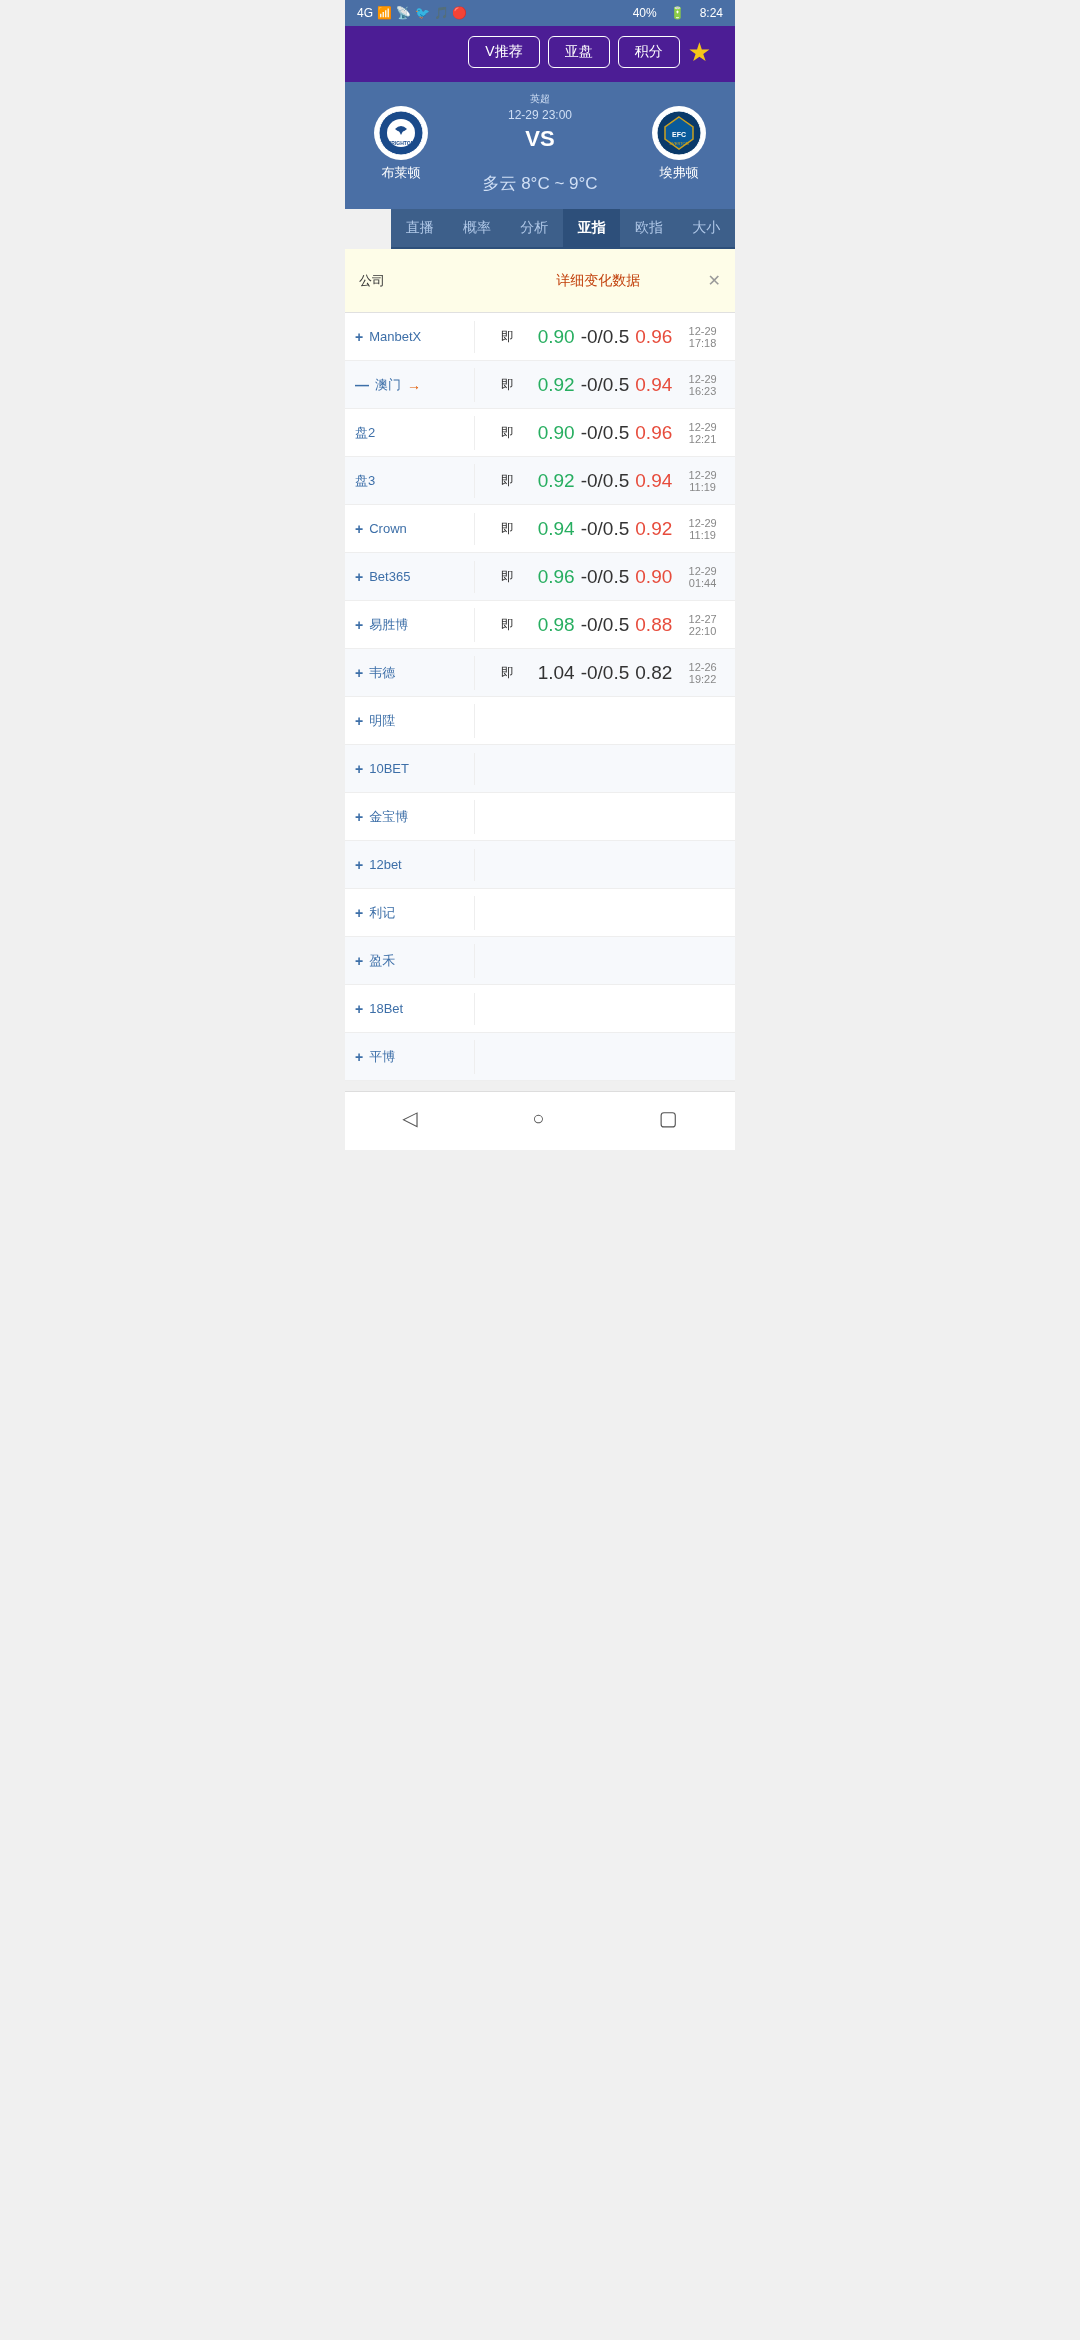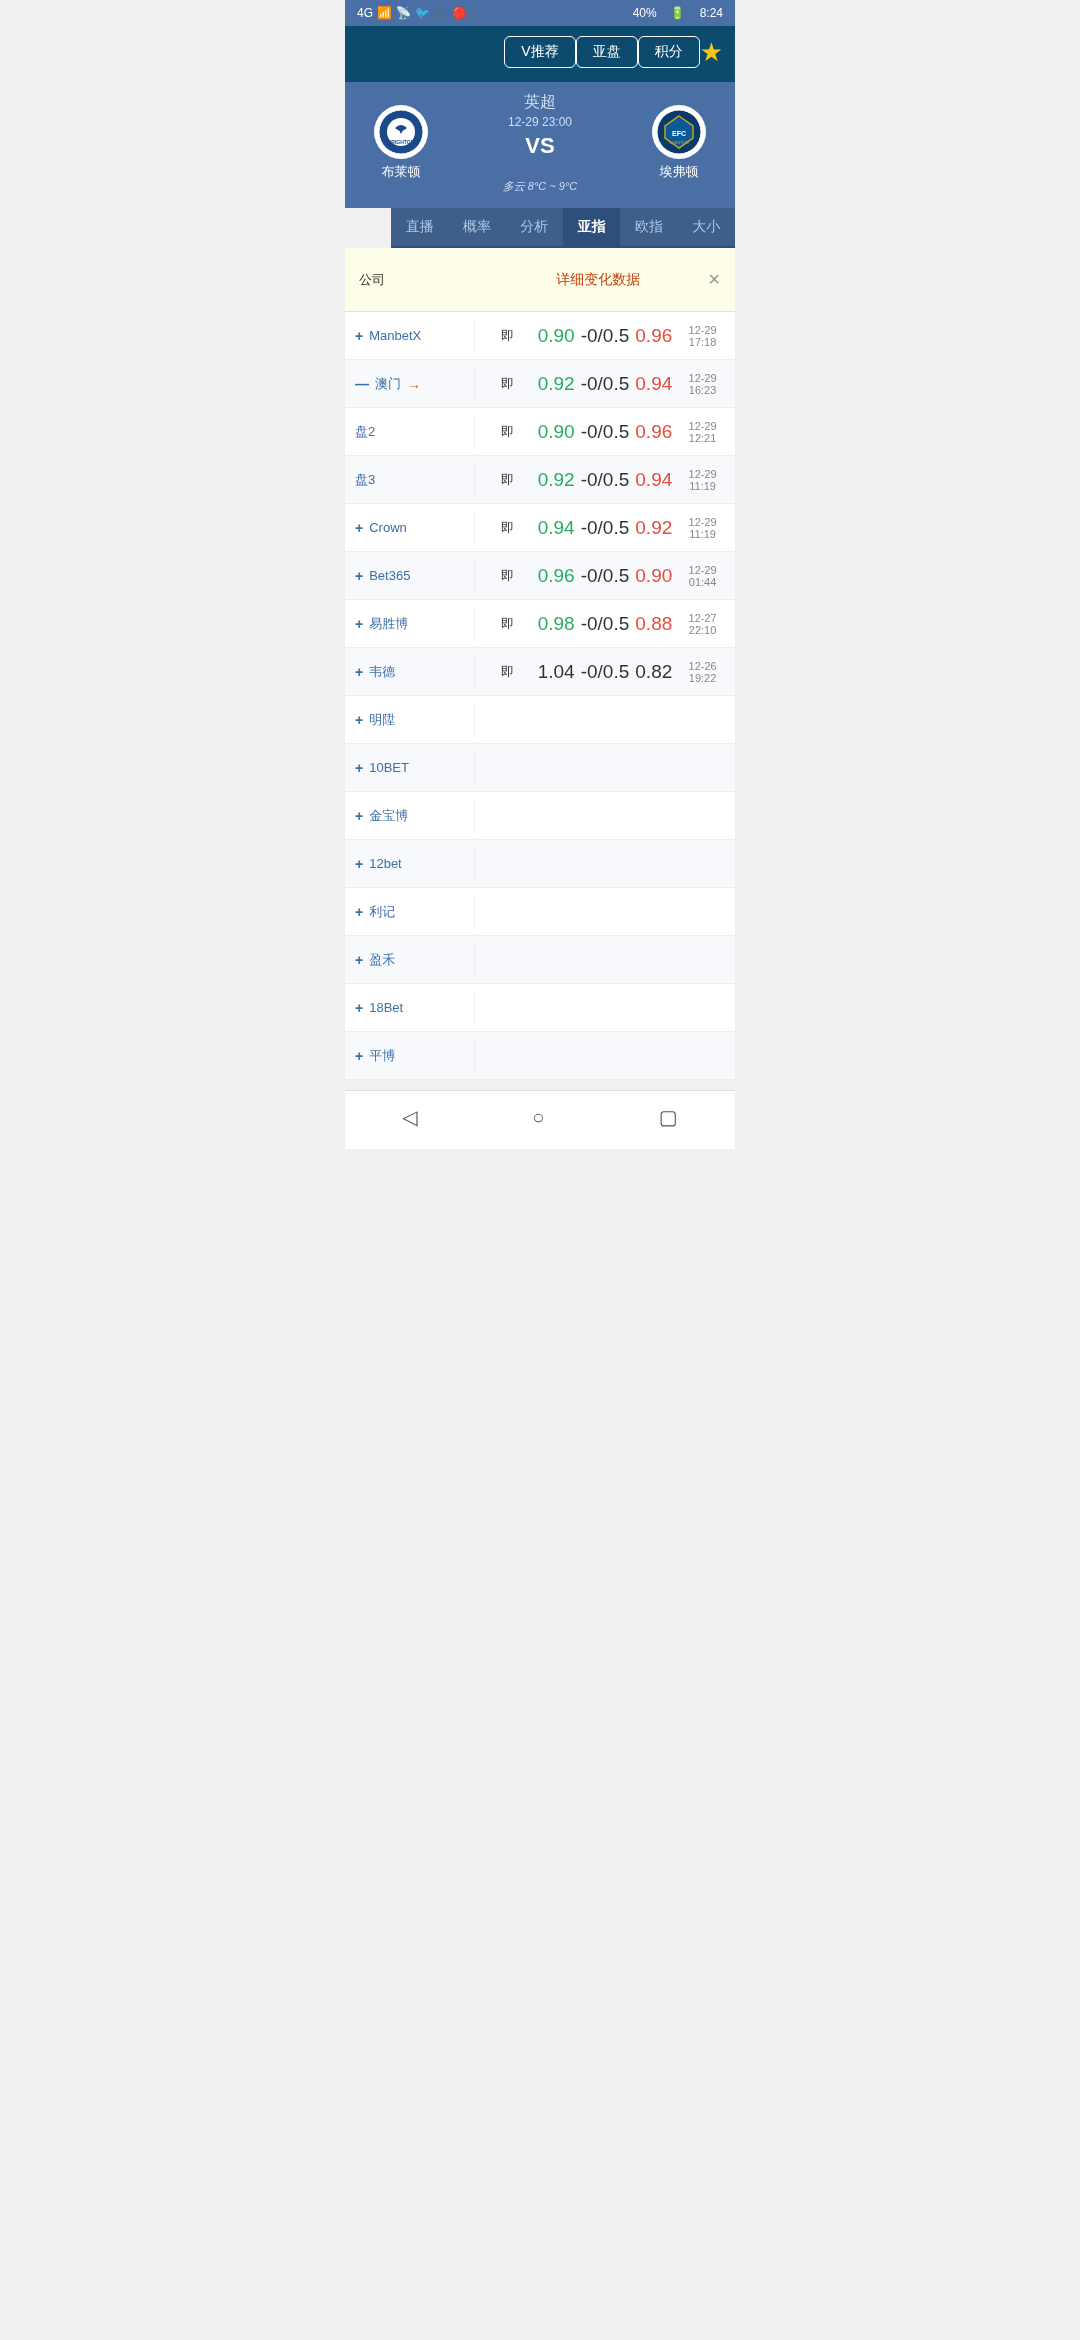--- a/index.html
+++ b/index.html
@@ -20,25 +20,26 @@
       justify-content: space-between;
       align-items: center;
       padding: 6px 12px;
       font-size: 12px;
     }
     .status-left { display: flex; align-items: center; gap: 4px; }
     .status-right { display: flex; align-items: center; gap: 14px; }
 
     
     .top-nav {
-      background: #0c4a6e;
-      padding: 10px 12px 14px;
+      background: #4c1d95;
+      padding: 10px 24px 14px;
       display: flex;
       justify-content: flex-end;
       align-items: center;
+      gap: 8px;
     }
     .nav-btn {
       background: transparent;
       border: 1.5px solid white;
       color: white;
       border-radius: 6px;
       padding: 6px 16px;
       font-size: 14px;
       cursor: pointer;
     }
@@ -82,24 +83,24 @@
       color: white;
       text-align: center;
     }
     .match-center {
       flex: 1;
       display: flex;
       flex-direction: column;
       align-items: center;
       color: white;
     }
-    .match-league { font-size: 16px; margin-bottom: 2px; color: #d0dff5; }
+    .match-league { font-size: 10px; margin-bottom: 2px; color: #d0dff5; }
     .match-time { font-size: 12px; margin-bottom: 4px; color: #d0dff5; }
     .match-vs { font-size: 22px; font-weight: bold; margin-bottom: 20px; }
-    .match-weather { font-size: 11px; color: #d0dff5; font-style: italic; }
+    .match-weather { font-size: 17px; color: #d0dff5; }
 
     
     .tab-bar {
       background: #3d5f8a;
       display: flex;
       border-bottom: 2px solid #2d4f7a;
       margin-left: 46px;
     }
     .tab-item {
       flex: 1;

